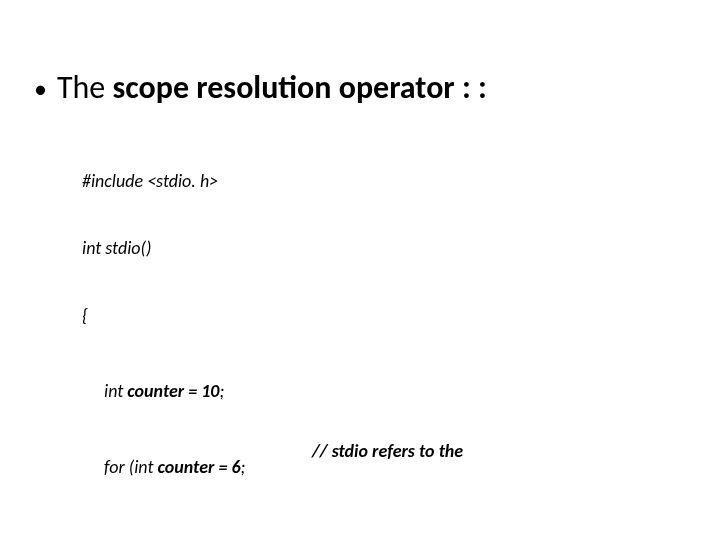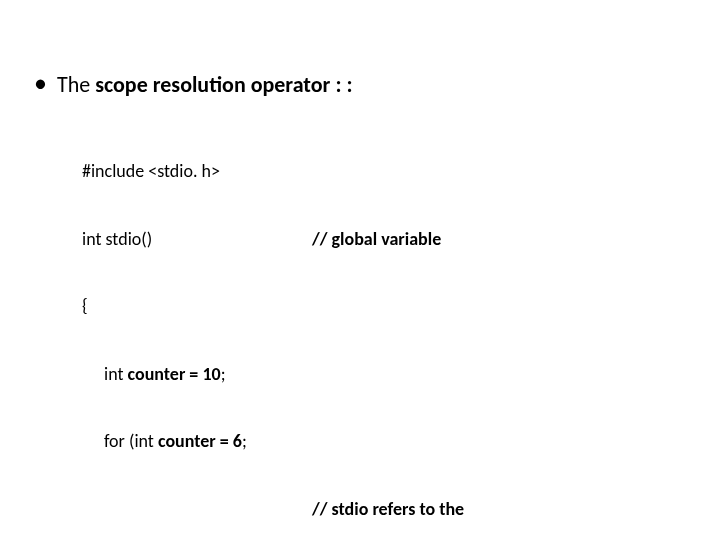--- a/index.html
+++ b/index.html
@@ -23,21 +23,21 @@
     align-items: baseline;
     margin-bottom: 18px;
   }
   .bullet-dot {
     font-size: 26px;
     line-height: 1;
     margin-right: 10px;
     margin-left: 4px;
   }
   .bullet-text {
-    font-size: 22px;
+    font-size: 32px;
     line-height: 1.15;
   }
   .bullet-the { font-weight: 400; }
   .bullet-title { font-weight: 700; }
   .bullet-op { font-weight: 700; }
   .content-area {
     display: flex;
     margin-left: 52px;
     margin-top: 4px;
     font-size: 18px;
@@ -47,22 +47,23 @@
     width: 230px;
     white-space: pre;
   }
   .comment-col {
     width: 300px;
     white-space: pre;
   }
   .b { font-weight: 700; }
   .code-line, .cmt-line {
     min-height: 22.5px;
+    font-style: italic;
   }
-  .ind1 { padding-left: 22px; }
+  .ind1 { padding-left: 22px; margin-top: 8px; }
 </style>
 </head>
 <body>
 
 <div class="slide">
 
   <div class="bullet-row">
     <span class="bullet-dot">•</span>
     <span class="bullet-text">
       <span class="bullet-the">The </span><span class="bullet-title">scope resolution operator </span><span class="bullet-op">: :</span>
@@ -83,21 +84,20 @@
       
       
       
       
       
       
     </div>
 
     <div class="comment-col">
       <div class="cmt-line"></div>
-      <div class="cmt-line b">// global variable</div>
       <div class="cmt-line"></div>
       <div class="cmt-line"></div>
       <div class="cmt-line"></div>
       <div class="cmt-line b">// stdio refers to the</div>
       
       
       
       
       
       

